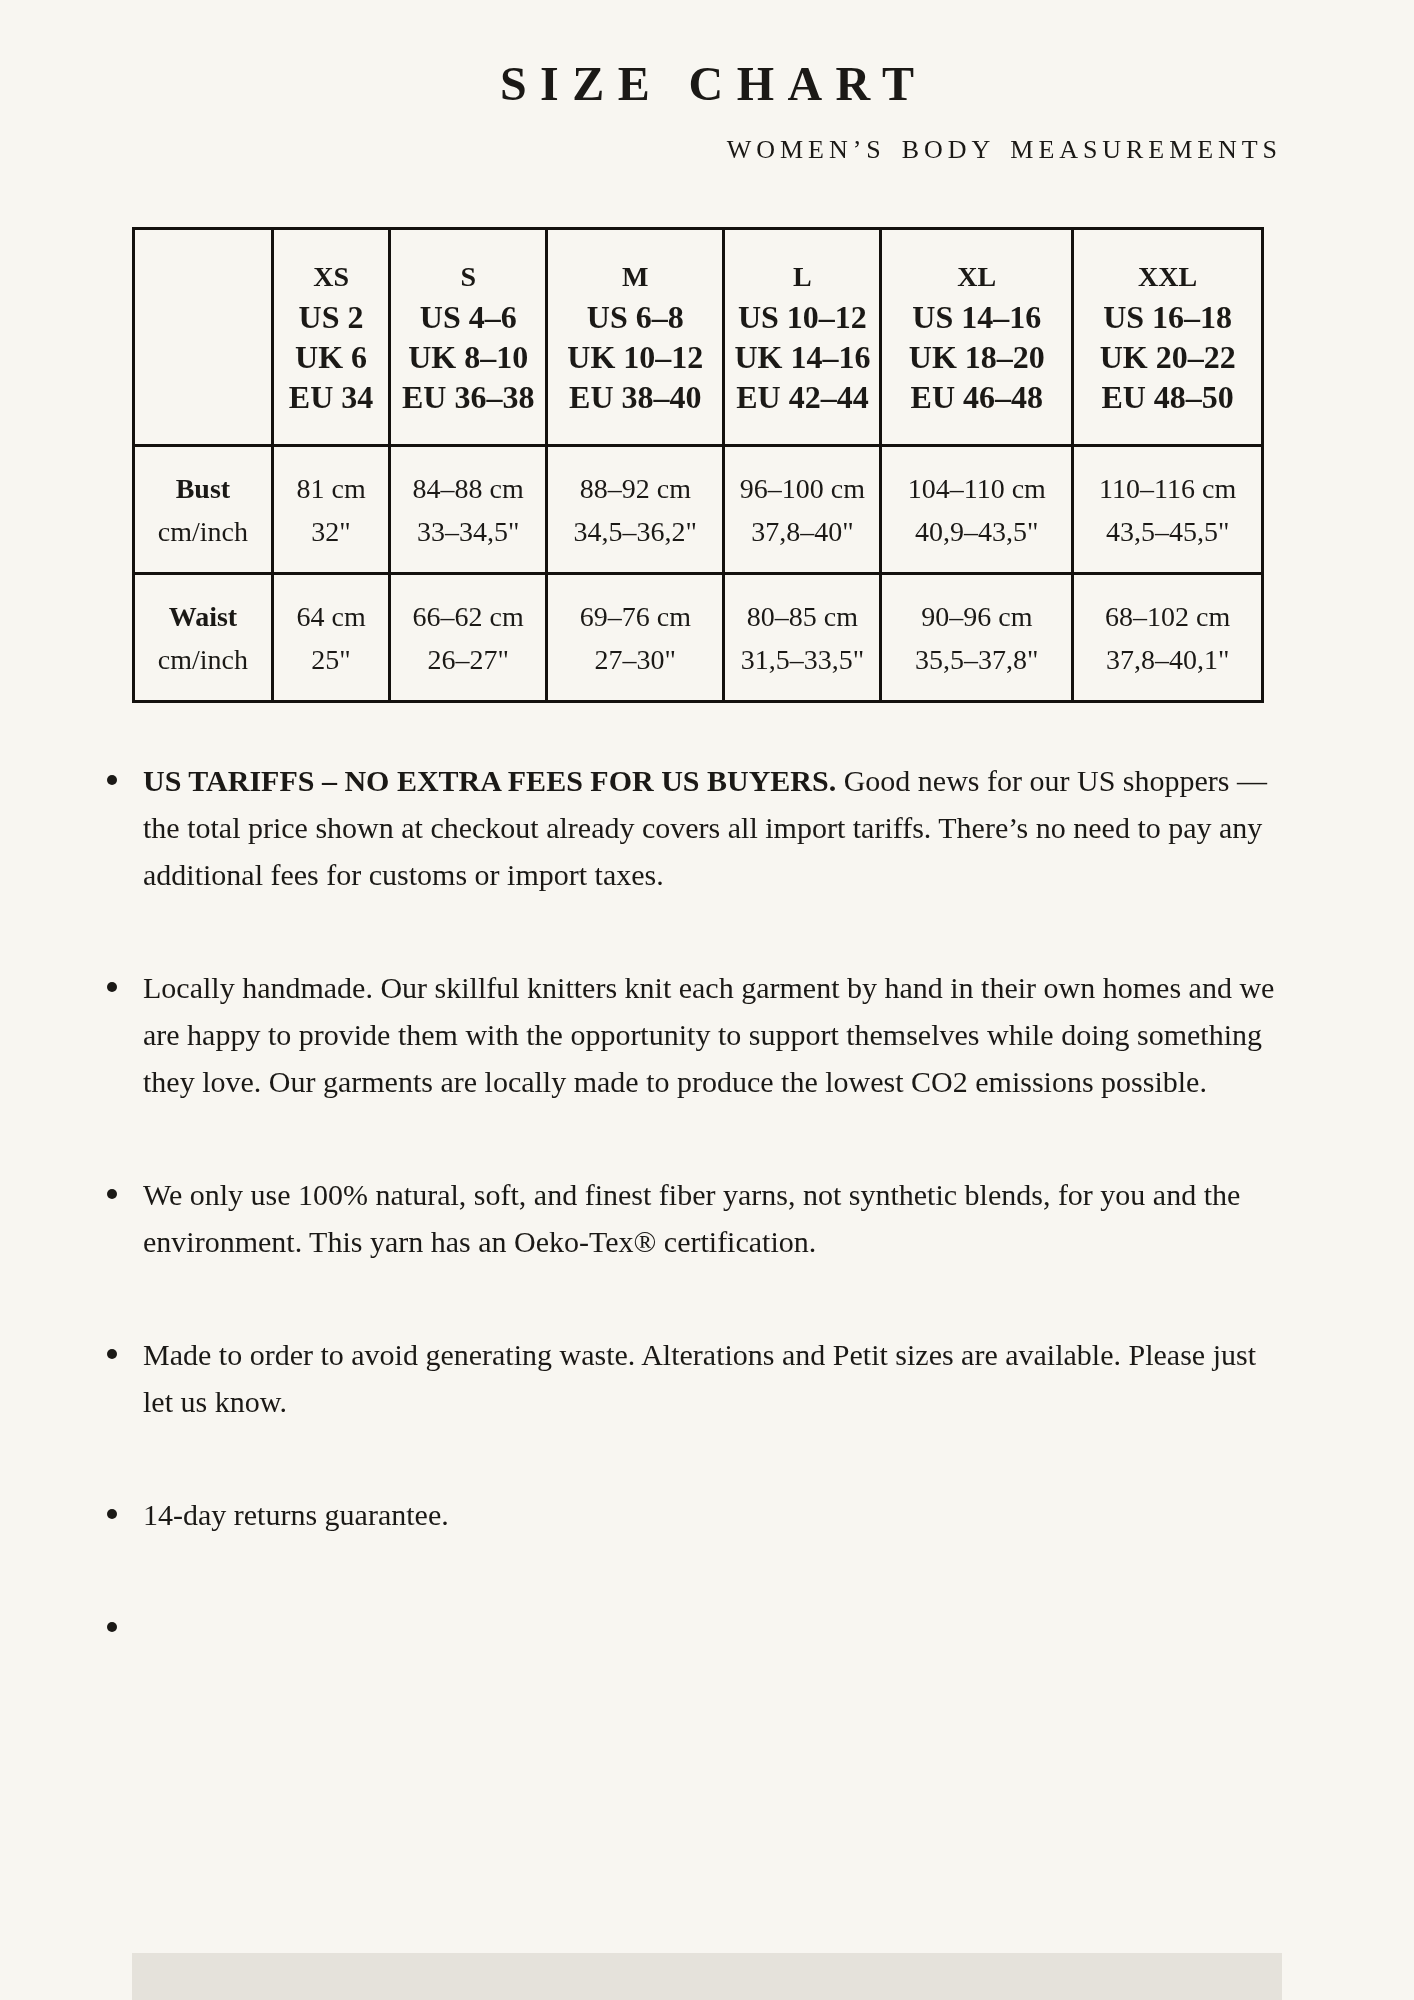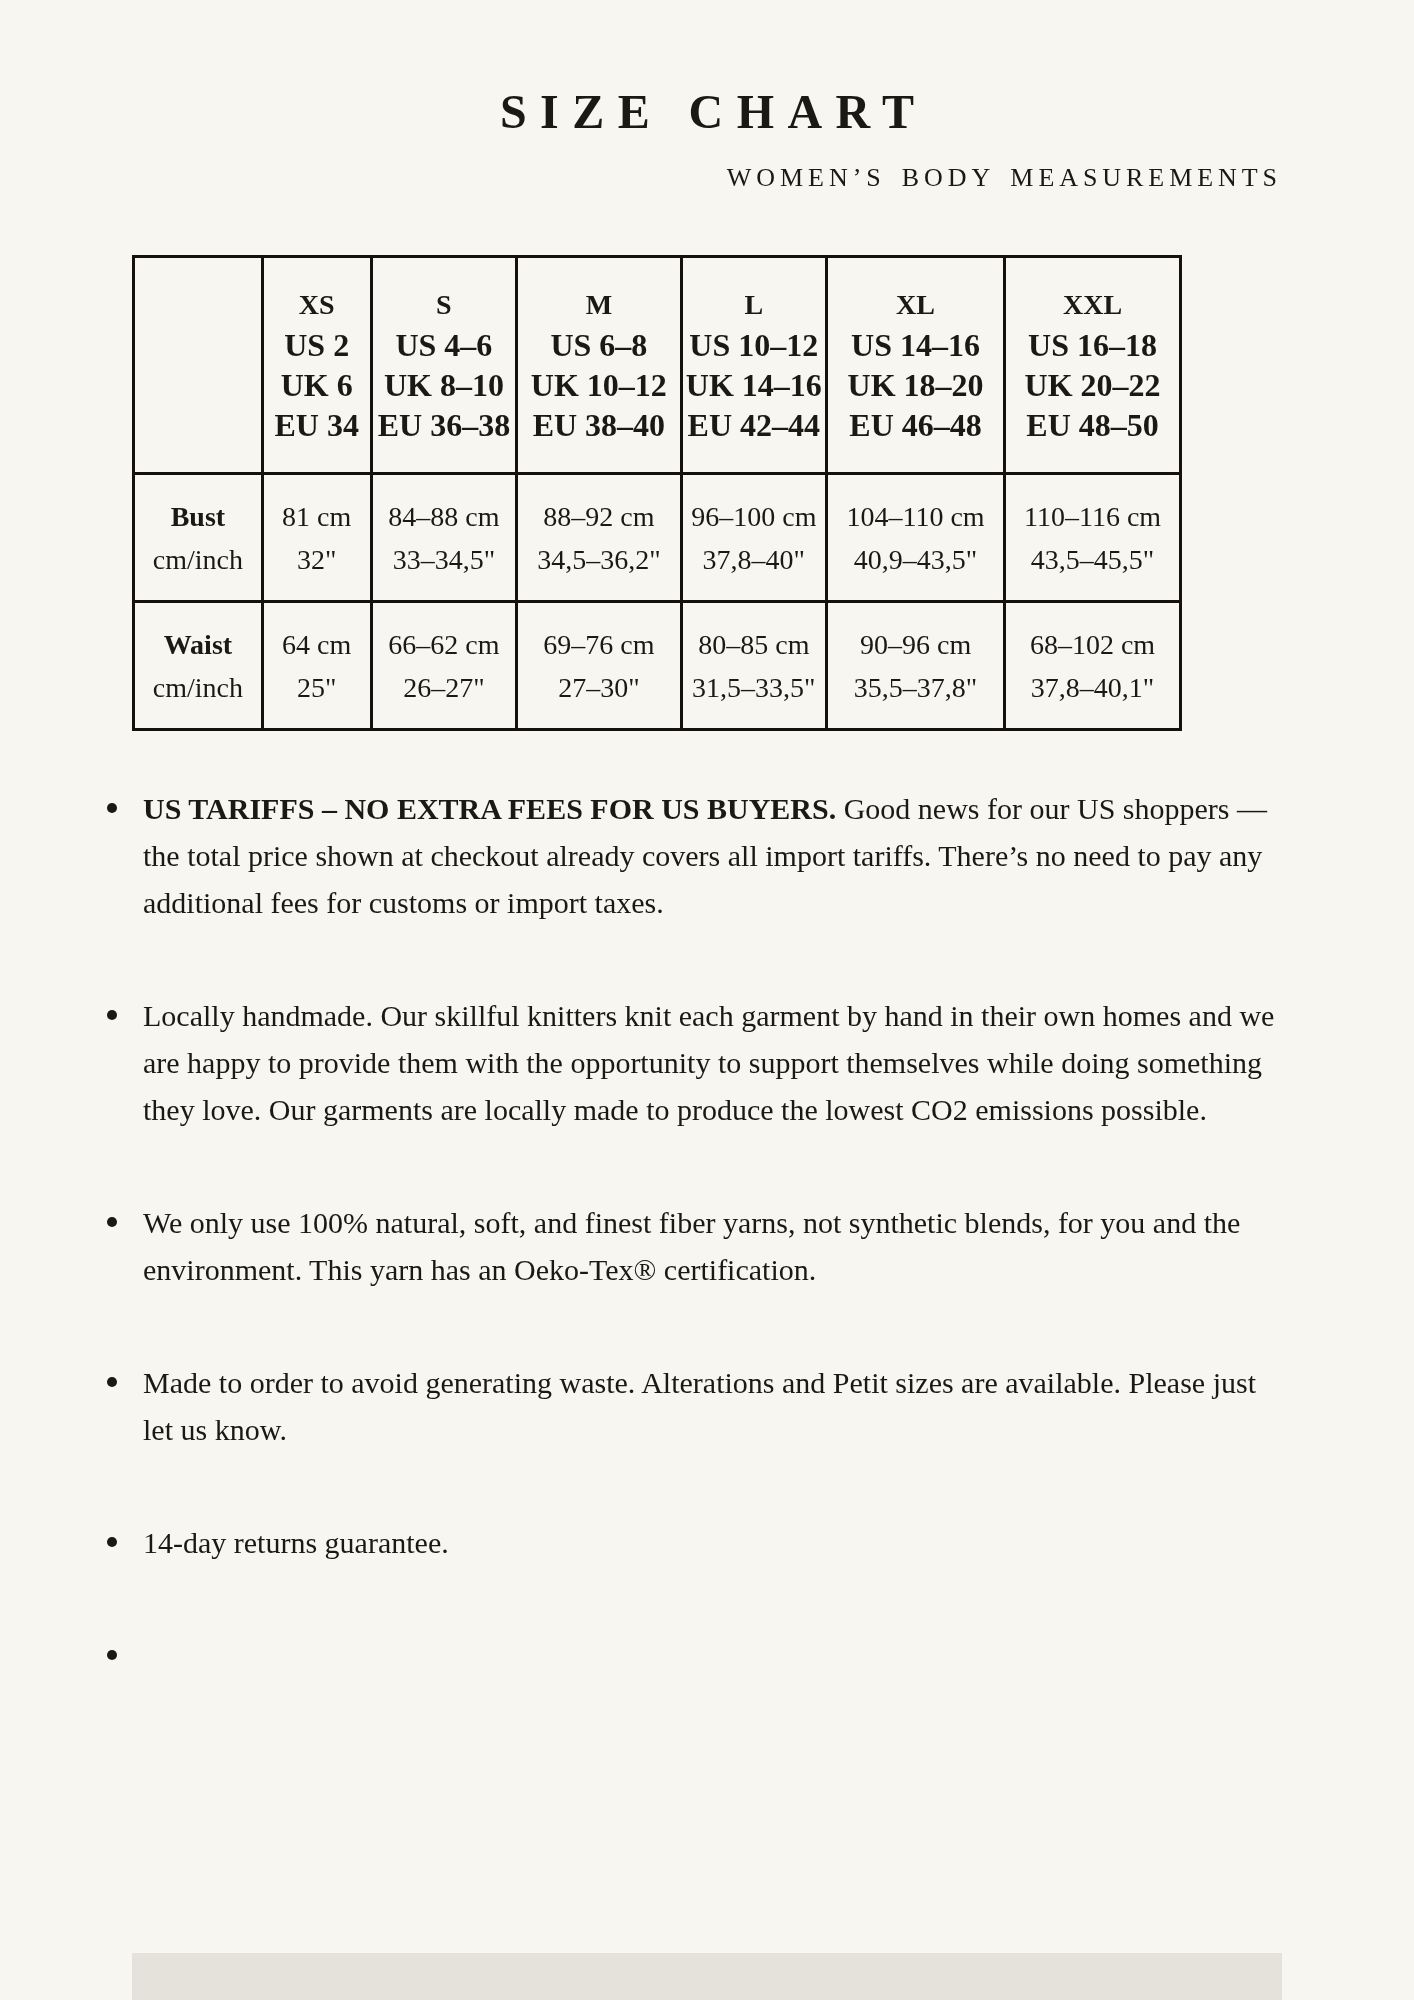--- a/index.html
+++ b/index.html
@@ -7,22 +7,22 @@
     width: 1414px;
     height: 2000px;
     position: relative;
     overflow: hidden;
     background: #f8f6f1;
     color: #1b1916;
     font-family: "Liberation Serif", serif;
   }
   .content {
     width: 1150px;
-    margin: 12px auto;
-    padding-top: 72px;
+    margin: 0 auto;
+    padding-top: 56px;
     position: relative;
   }
   .title {
     margin: 0;
     text-align: center;
     font-size: 48px;
     font-weight: 700;
     letter-spacing: 0.28em;
     text-indent: 0.28em;
     line-height: 1.15;
@@ -32,21 +32,21 @@
     text-align: right;
     font-size: 26px;
     font-weight: 400;
     letter-spacing: 0.19em;
     text-indent: 0.19em;
     word-spacing: 0.18em;
     line-height: 1.15;
   }
   table.size-table {
     border-collapse: collapse;
-    width: 1050px;
+    width: 1132px;
     margin-top: 62px;
     table-layout: fixed;
   }
   table.size-table th, table.size-table td {
     border: 3px solid #14110e;
     text-align: center;
     vertical-align: middle;
     padding: 0;
   }
   table.size-table thead th { height: 214px; font-weight: 700; }

